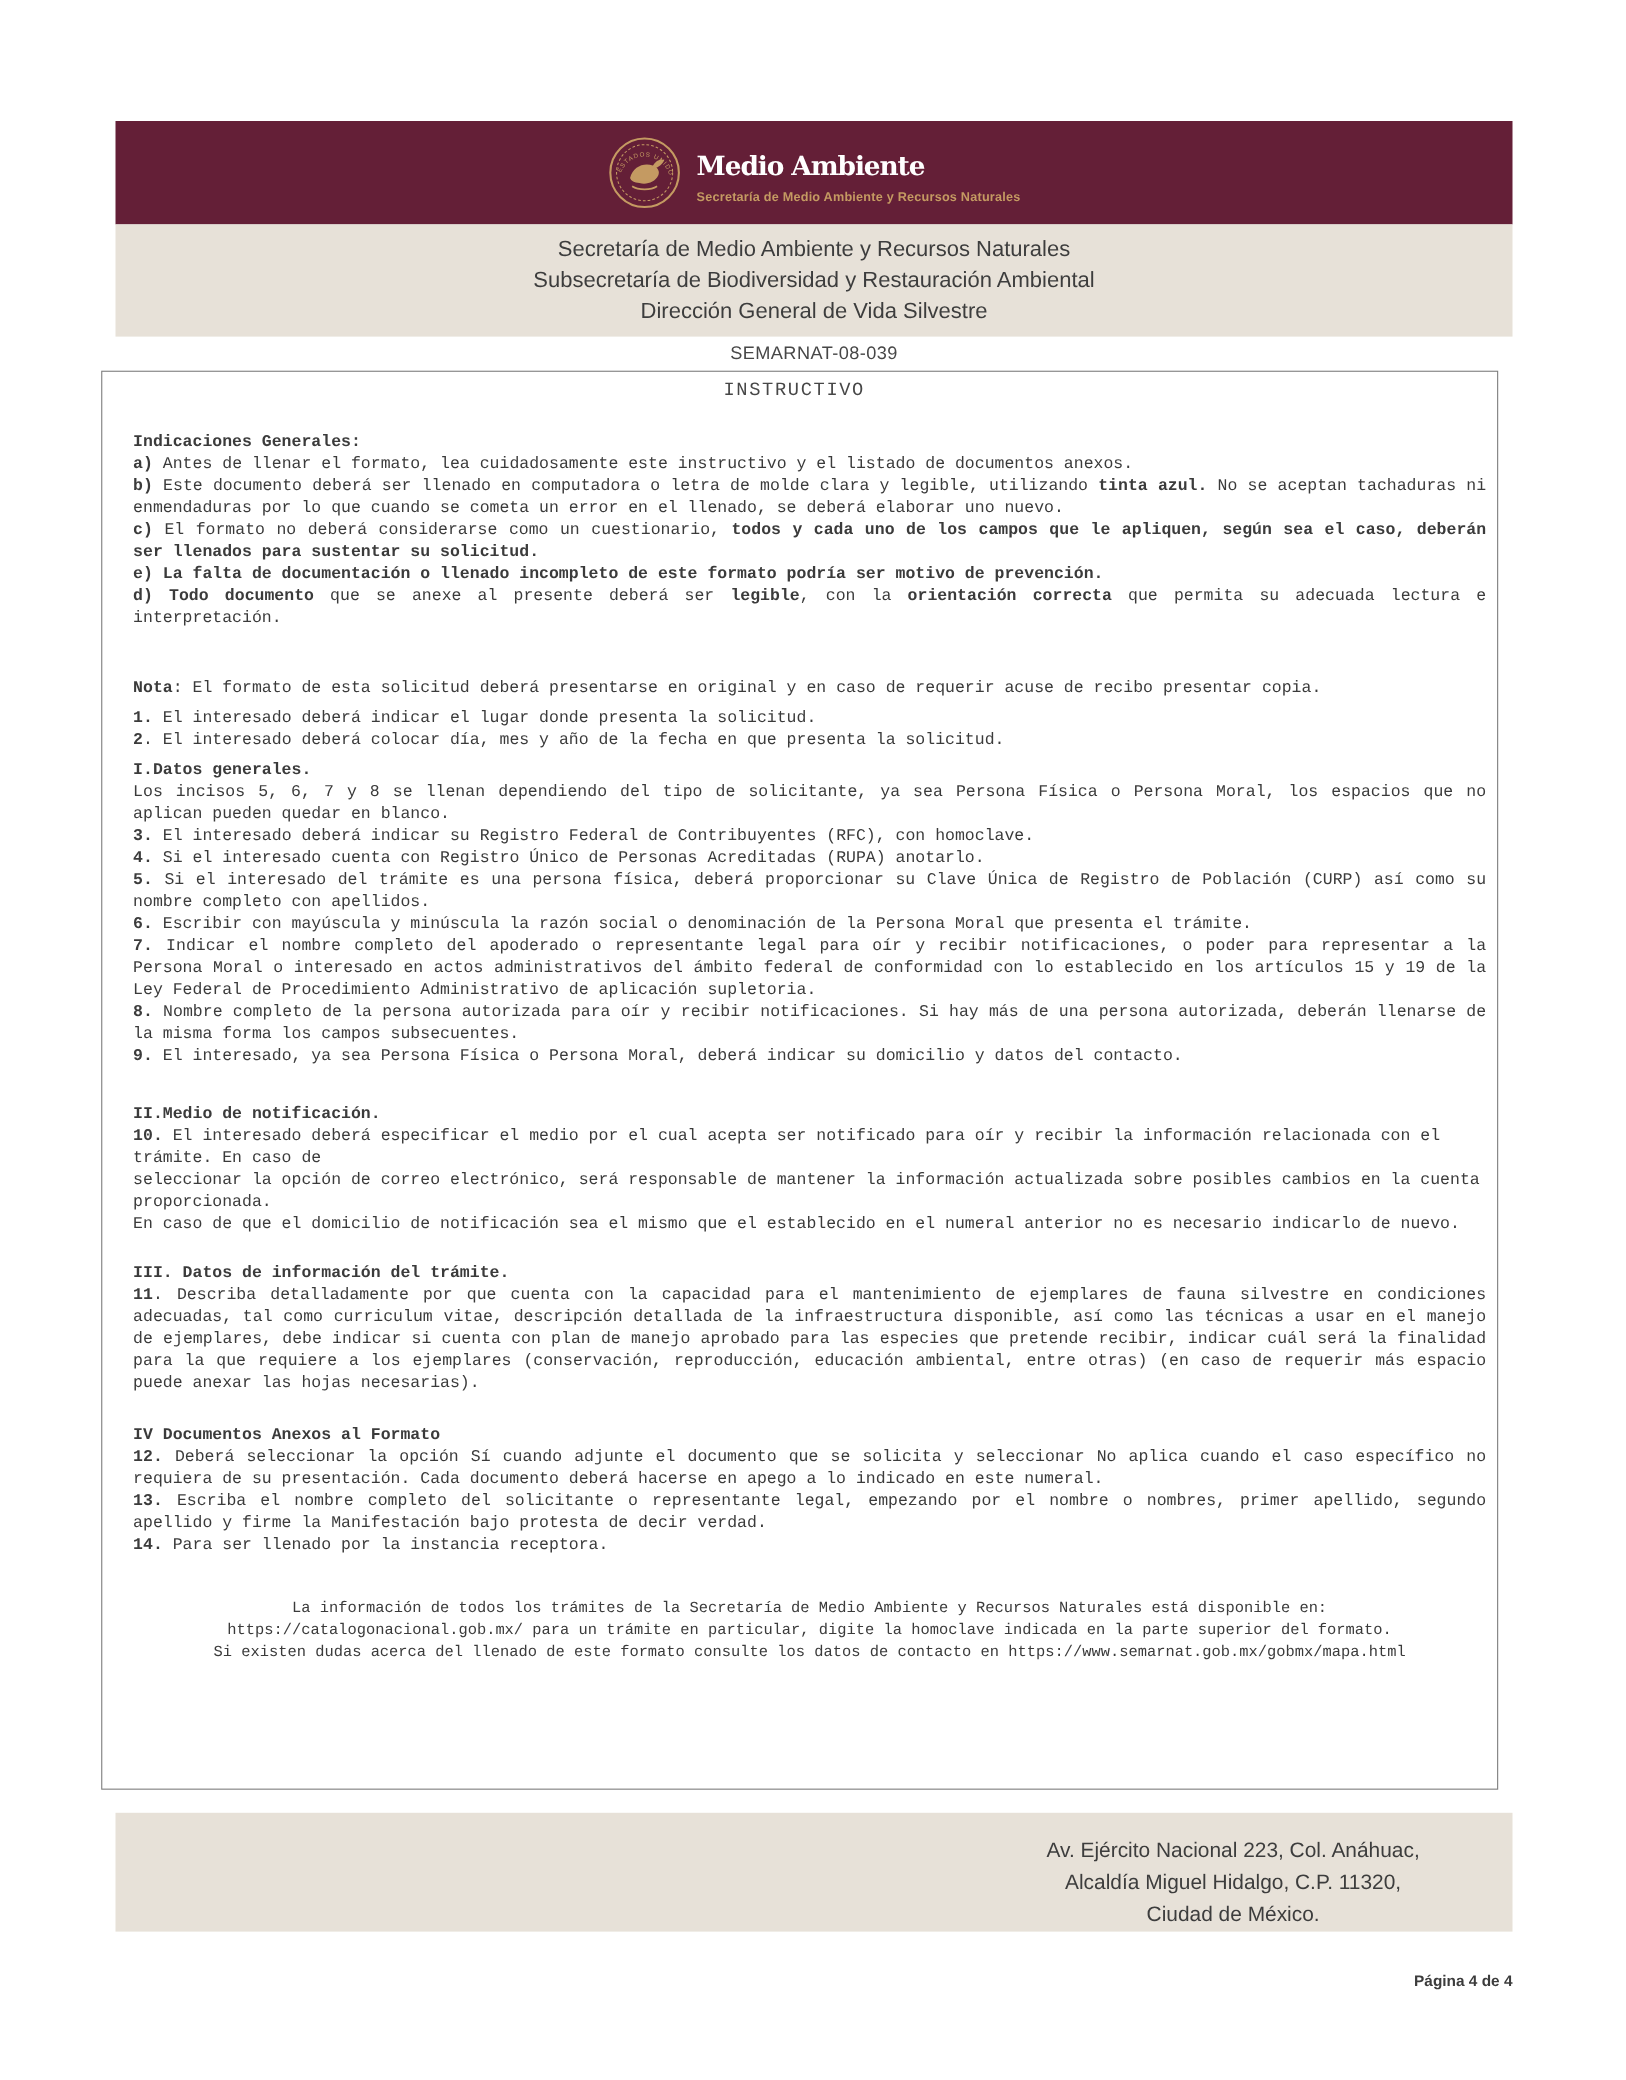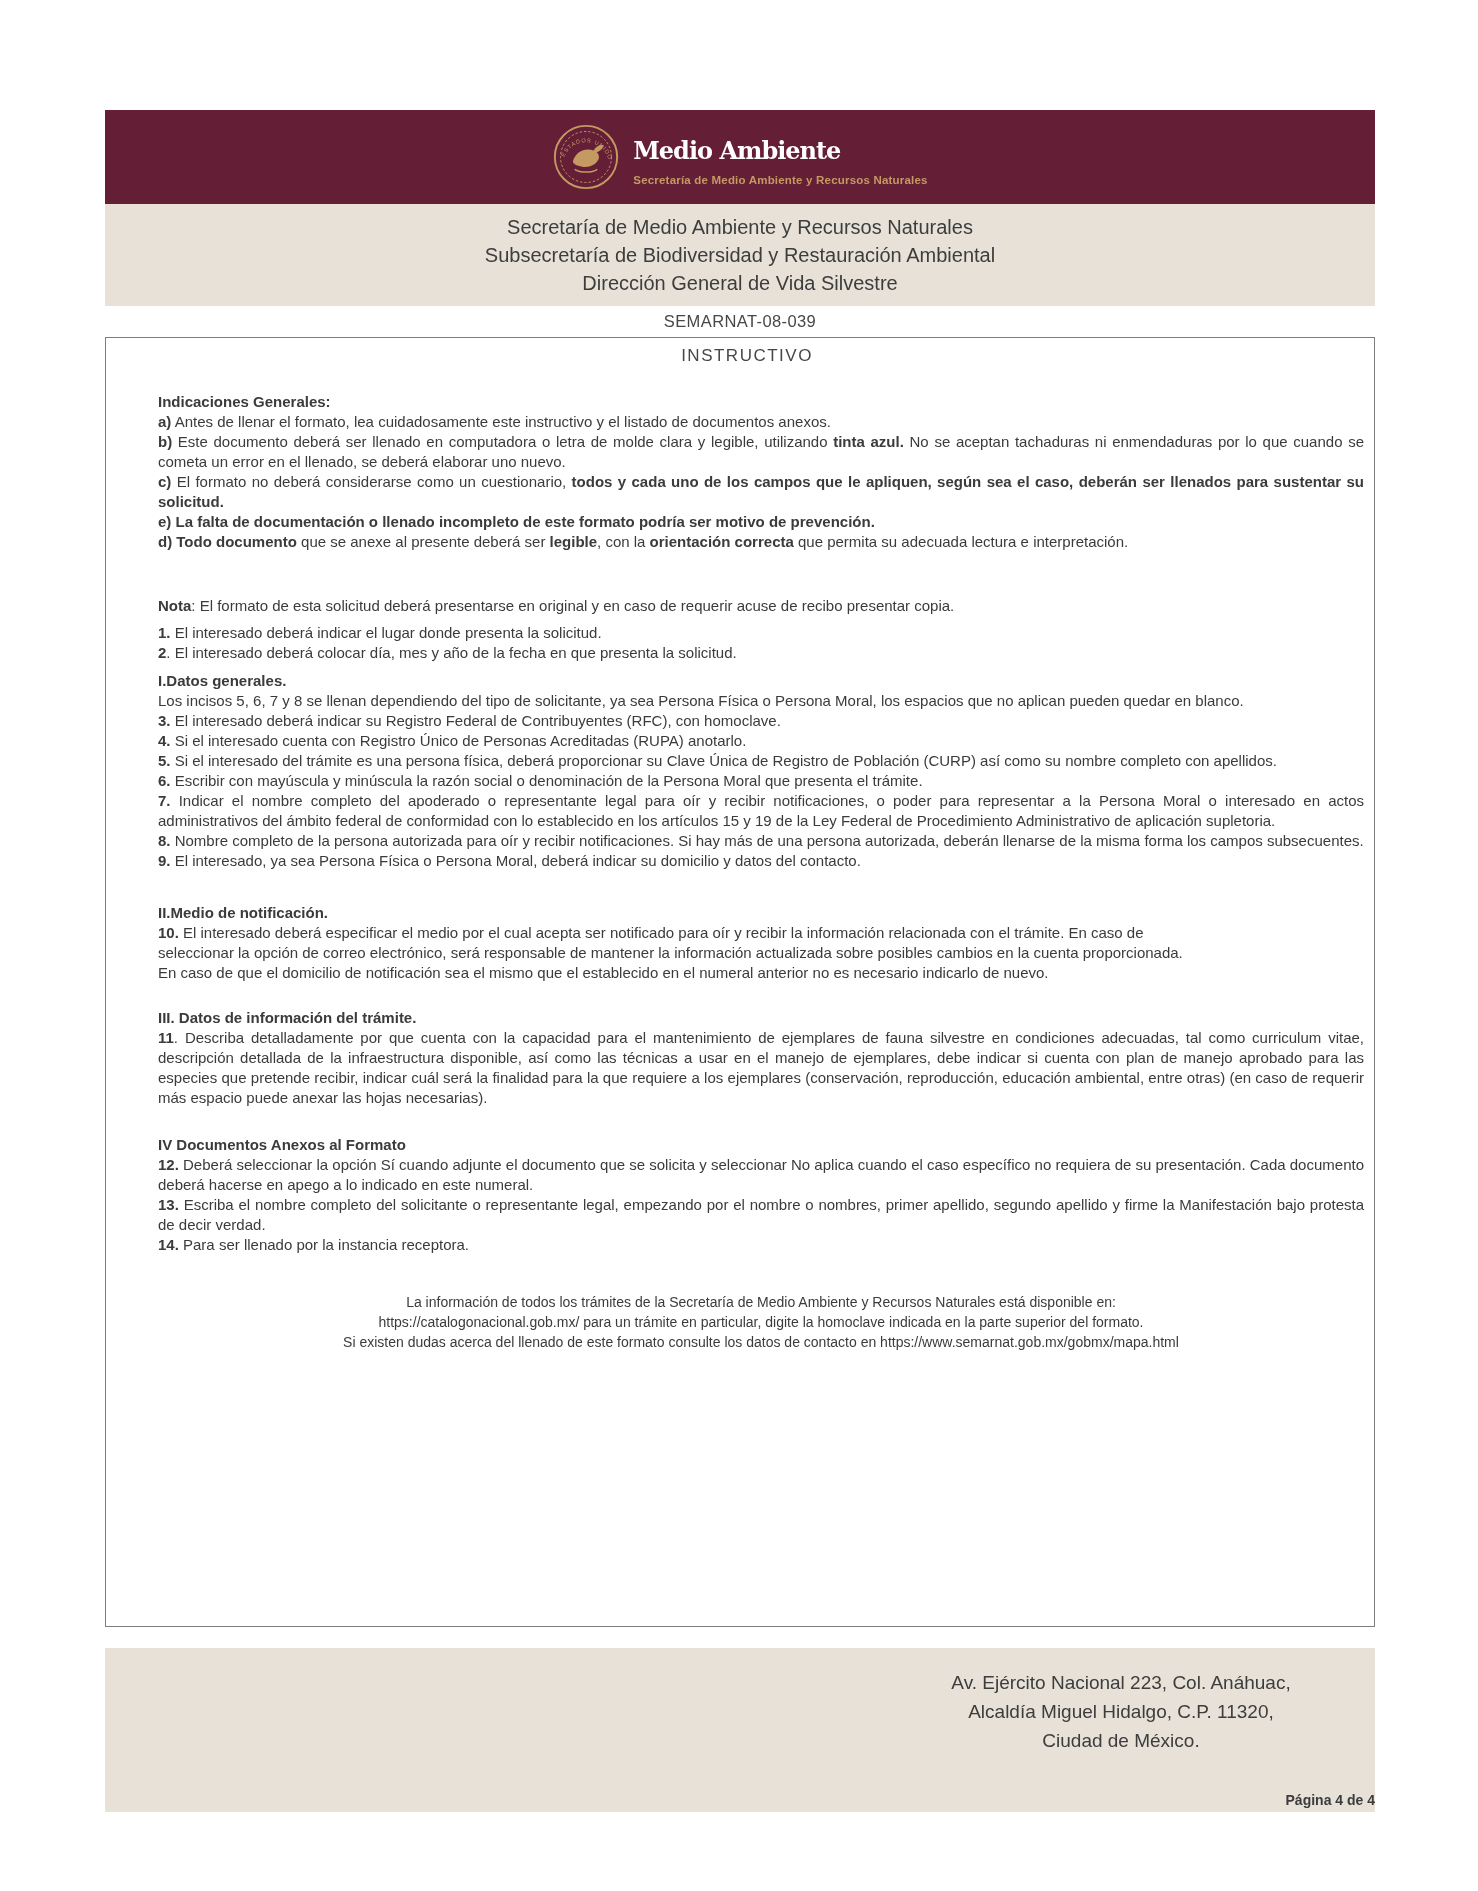--- a/index.html
+++ b/index.html
@@ -44,39 +44,40 @@
     display:flex;flex-direction:column;align-items:center;justify-content:center;
   }
   .sub-band div{font-size:20px;line-height:28px;color:#3d3d3d;text-align:center;}
   
   .form-code{
     position:absolute;left:105px;top:312px;width:1270px;
     text-align:center;font-size:16.5px;color:#474747;letter-spacing:.4px;
   }
   
   .main-box{
-    position:absolute;left:105px;top:337px;width:1270px;height:1290px;
+    position:absolute;left:92px;top:337px;width:1270px;height:1290px;
     border:1px solid var(--border);
     background:#ffffff;
-    padding:9px 10px 0 24px;
+    padding:9px 10px 0 0;
     overflow:hidden;
+    font-family:Liberation Mono, monospace;
   }
   .box-title{
     text-align:center;font-size:17px;line-height:18px;color:#474747;letter-spacing:1.5px;
   }
   .body-blocks{margin-top:27px;font-size:15px;line-height:20px;color:var(--text);}
   .blk{text-align:left;margin-left:28px;}
   .blk b{font-weight:700;}
   .justify{text-align:justify;}
   .preline{white-space:pre-line;}
   .center-note{text-align:center;font-size:14px;line-height:20px;}
   .spacer{width:100%;}
   
   .footer-band{
-    position:absolute;left:105px;top:1648px;width:1270px;height:164px;
+    position:absolute;left:105px;top:1648px;width:1270px;height:108px;
     background:var(--beige);
   }
   .address{
     position:absolute;right:34px;top:20px;width:440px;
     text-align:center;font-size:19px;line-height:29px;color:#3d3d3d;
   }
   .page-number{
     position:absolute;right:103px;top:1792px;
     font-size:14px;color:#3c3c3c;font-weight:bold;
   }

